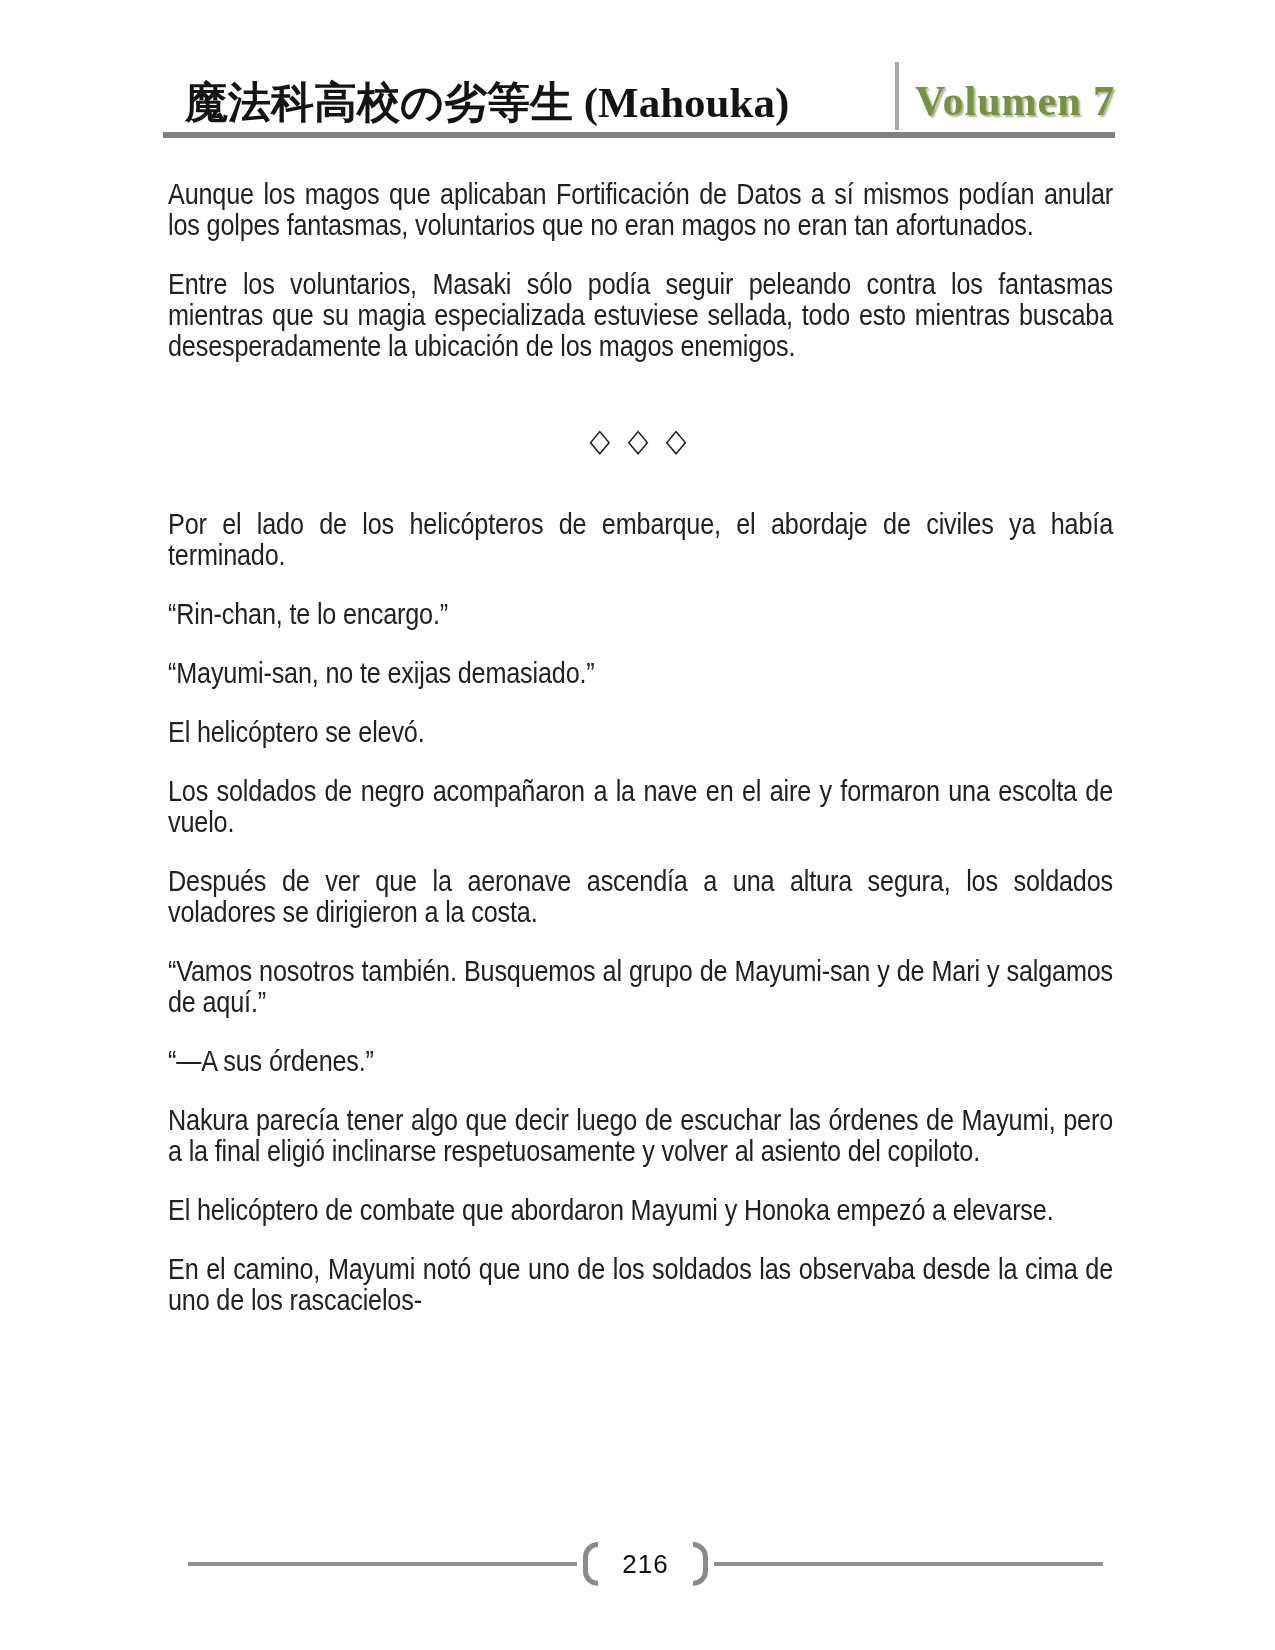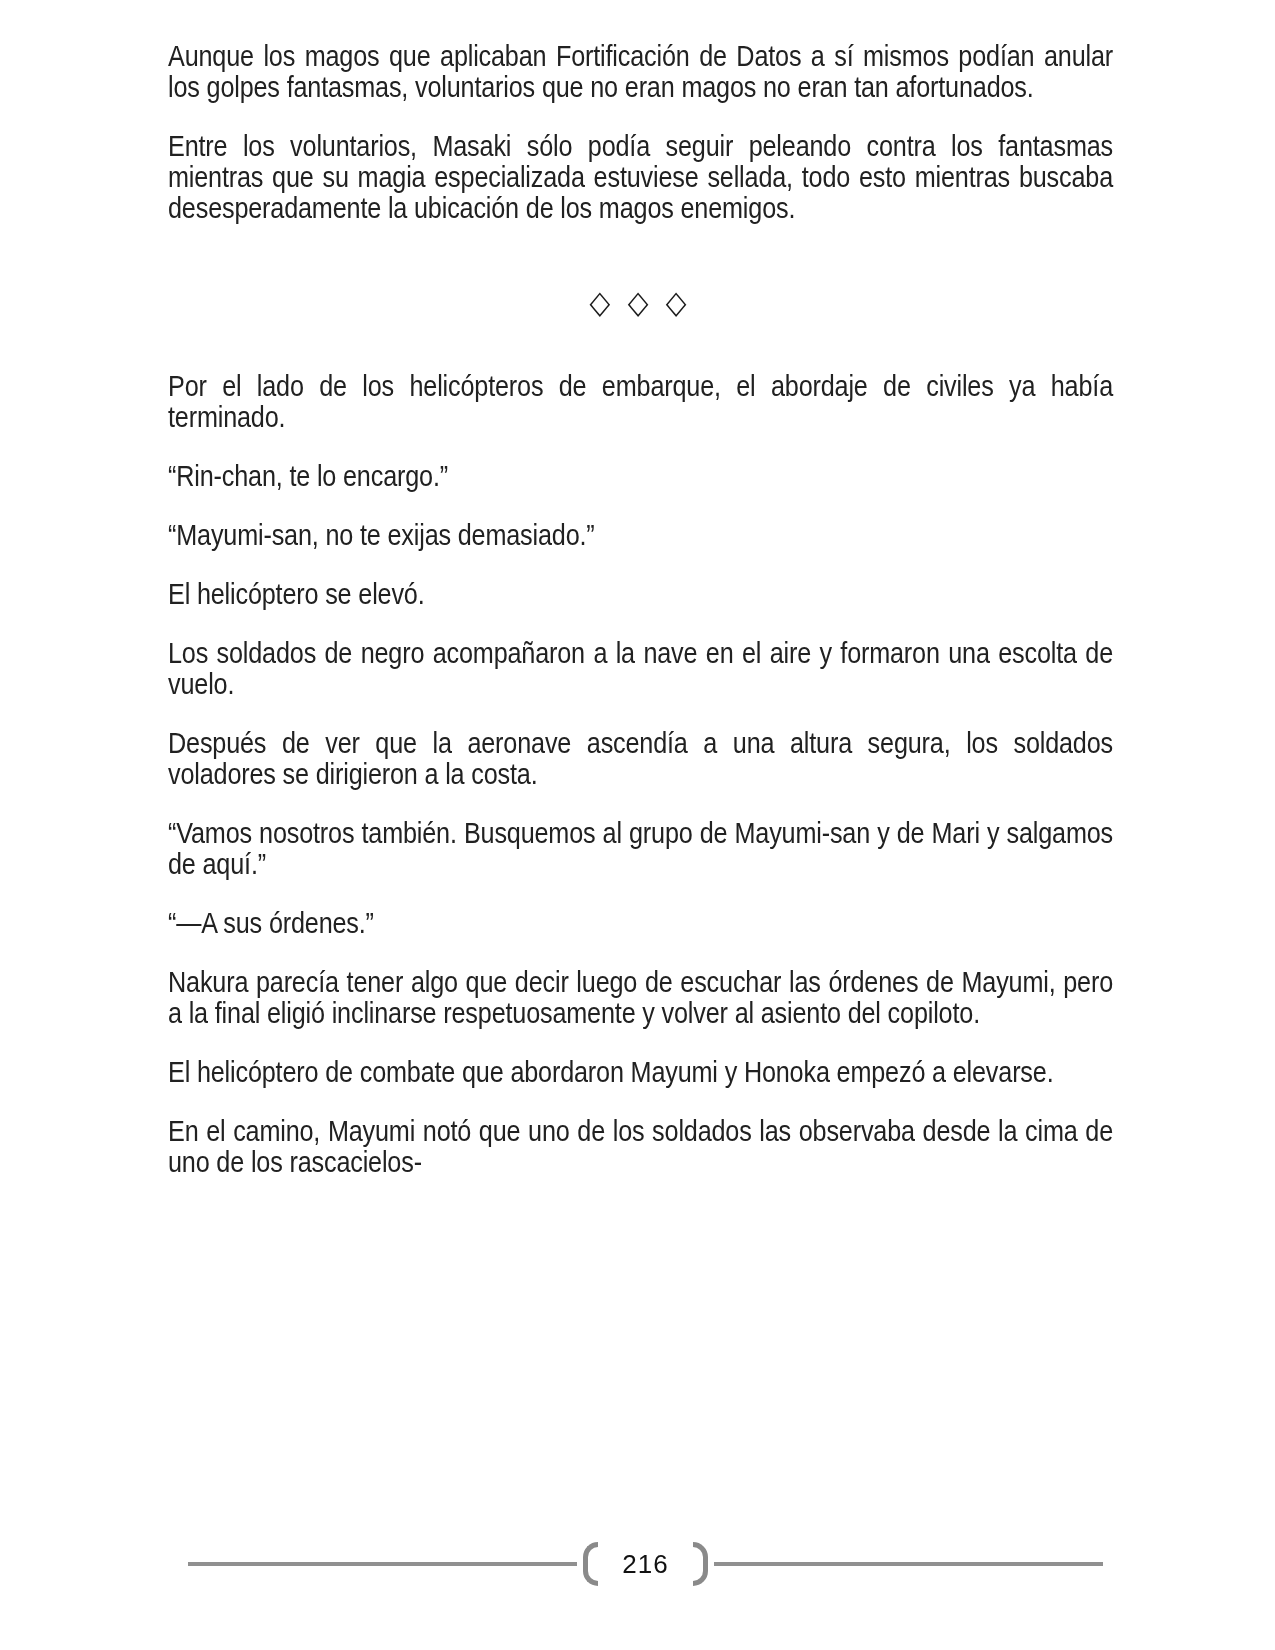--- a/index.html
+++ b/index.html
@@ -92,20 +92,28 @@
     font-size: 26px;
     letter-spacing: 1px;
     color: #111111;
   }
 </style>
 </head>
 <body>
 
 <div class="page">
 
+  <header class="header">
+    <div class="header-row">
+      <span class="book-title">魔法科高校の劣等生 (Mahouka)</span>
+      <span class="header-divider"></span>
+      <span class="volume-label" style="color: rgb(118, 146, 60);">Volumen 7</span>
+    </div>
+    <div class="header-rule"></div>
+  </header>
 
   <main class="content">
     <p>Aunque los magos que aplicaban Fortificación de Datos a sí mismos podían anular los golpes fantasmas, voluntarios que no eran magos no eran tan afortunados.</p>
     <p>Entre los voluntarios, Masaki sólo podía seguir peleando contra los fantasmas mientras que su magia especializada estuviese sellada, todo esto mientras buscaba desesperadamente la ubicación de los magos enemigos.</p>
     <p class="separator">◇ ◇ ◇</p>
     <p>Por el lado de los helicópteros de embarque, el abordaje de civiles ya había terminado.</p>
     <p>“Rin-chan, te lo encargo.”</p>
     <p>“Mayumi-san, no te exijas demasiado.”</p>
     <p>El helicóptero se elevó.</p>
     <p>Los soldados de negro acompañaron a la nave en el aire y formaron una escolta de vuelo.</p>

